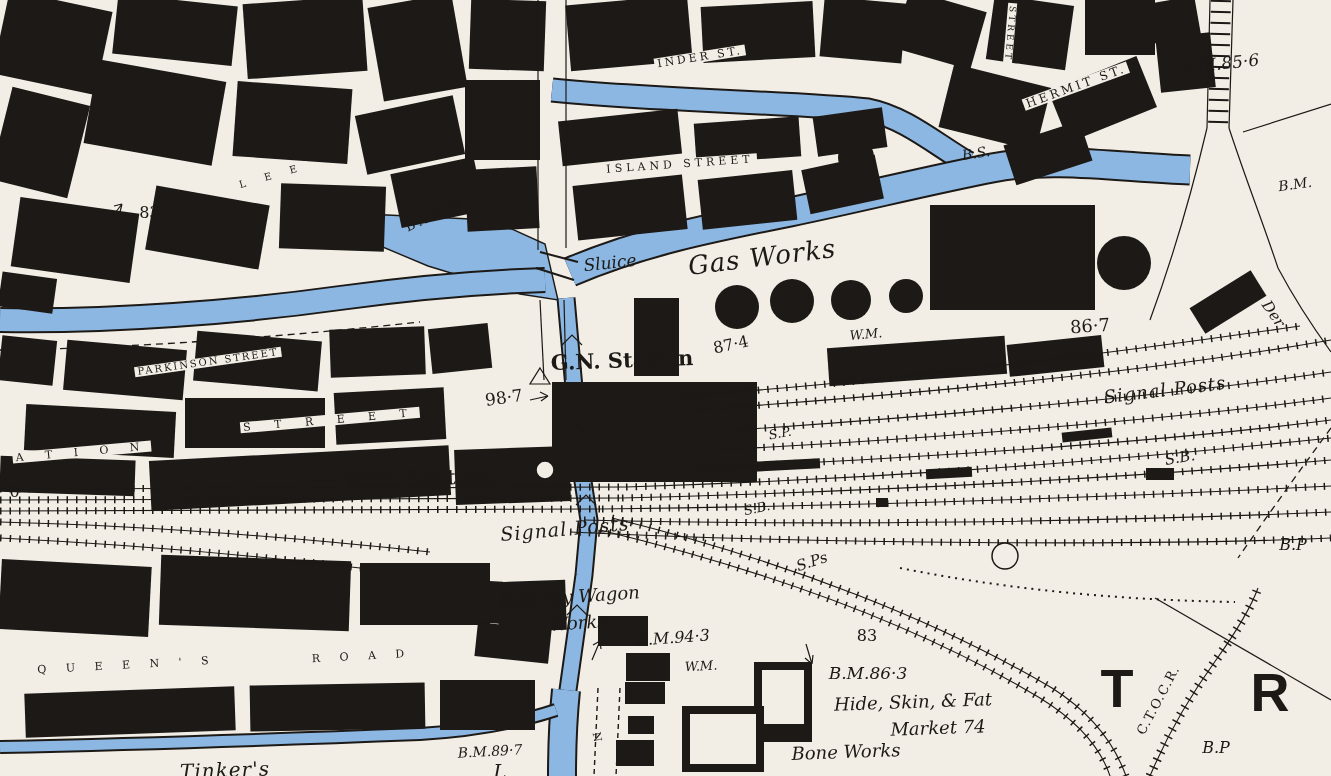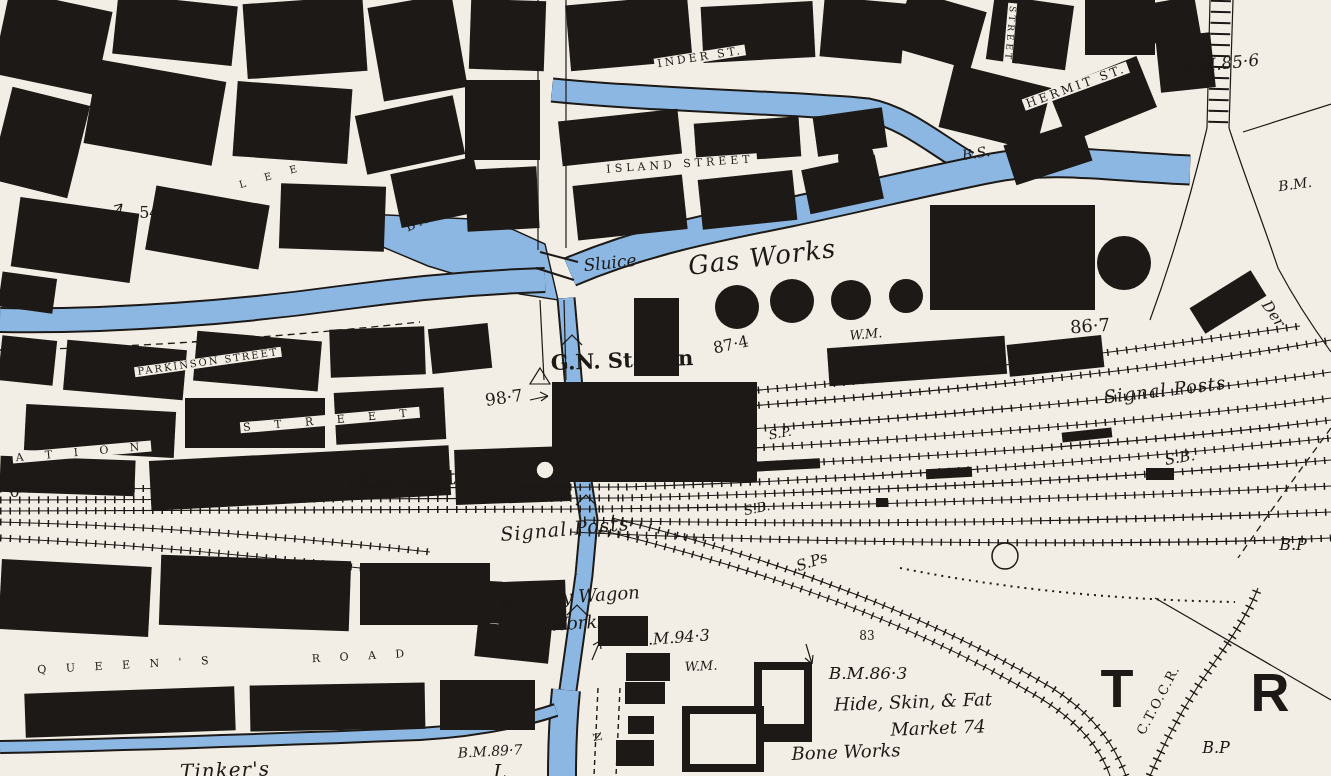--- a/index.html
+++ b/index.html
@@ -236,21 +236,21 @@
   </svg>
 
   <div style="position:absolute;left:0;top:0;width:100%;height:100%;">
       <span class="lbl street" style="left: 700px; top: 57px; font-size: 11px; letter-spacing: 3px; transform: translate(-50%, -50%) rotate(-9deg);">INDER ST.</span>
       <span class="lbl street" style="left: 1010px; top: 34px; font-size: 9px; letter-spacing: 3px; transform: translate(-50%, -50%) rotate(95deg);">STREET</span>
       <span class="lbl street" style="left: 1076px; top: 86px; font-size: 12px; letter-spacing: 3px; transform: translate(-50%, -50%) rotate(-20deg);">HERMIT ST.</span>
       <span class="lbl italic" style="left: 1220px; top: 64px; font-size: 17px; transform: translate(-50%, -50%) rotate(-6deg);">B.M.85·6</span>
       <span class="lbl italic" style="left: 1295px; top: 184px; font-size: 14px; transform: translate(-50%, -50%) rotate(-8deg);">B.M.</span>
       <span class="lbl street" style="left: 680px; top: 164px; font-size: 11px; letter-spacing: 4px; transform: translate(-50%, -50%) rotate(-4deg);">ISLAND STREET</span>
       <span class="lbl streetw" style="left: 435px; top: 214px; font-size: 13px; letter-spacing: 4px; transform: translate(-50%, -50%) rotate(-25deg);">BASIN</span>
-      <span class="lbl spot" style="left: 157px; top: 213px; font-size: 16px; transform: translate(-50%, -50%) rotate(0deg);">54·5</span>
+      <span class="lbl spot" style="left: 157px; top: 213px; font-size: 16px; transform: translate(-50%, -50%) rotate(0deg);">83·5</span>
       <span class="lbl street" style="left: 272px; top: 176px; font-size: 10px; letter-spacing: 8px; transform: translate(-50%, -50%) rotate(-16deg);">L E E</span>
       <span class="lbl italic" style="left: 610px; top: 263px; font-size: 17px; transform: translate(-50%, -50%) rotate(-6deg);">Sluice</span>
       <span class="lbl italic" style="left: 762px; top: 257px; font-size: 26px; letter-spacing: 1px; transform: translate(-50%, -50%) rotate(-7deg);">Gas Works</span>
       <span class="lbl italic" style="left: 976px; top: 153px; font-size: 14px; transform: translate(-50%, -50%) rotate(-8deg);">B.S.</span>
       <span class="lbl italic" style="left: 866px; top: 334px; font-size: 13px; transform: translate(-50%, -50%) rotate(-5deg);">W.M.</span>
       <span class="lbl spot" style="left: 731px; top: 345px; font-size: 16px; transform: translate(-50%, -50%) rotate(-12deg);">87·4</span>
       <span class="lbl spot" style="left: 1090px; top: 326px; font-size: 18px; transform: translate(-50%, -50%) rotate(-4deg);">86·7</span>
       <span class="lbl italic" style="left: 1165px; top: 390px; font-size: 18px; letter-spacing: 1px; transform: translate(-50%, -50%) rotate(-7deg);">Signal Posts</span>
       <span class="lbl italic" style="left: 780px; top: 433px; font-size: 13px; transform: translate(-50%, -50%) rotate(-10deg);">S.P.</span>
       <span class="lbl italic" style="left: 1180px; top: 458px; font-size: 15px; transform: translate(-50%, -50%) rotate(-10deg);">S.B.</span>
@@ -261,21 +261,21 @@
       <span class="lbl street" style="left: 330px; top: 420px; font-size: 11px; letter-spacing: 10px; transform: translate(-50%, -50%) rotate(-5deg);">S T R E E T</span>
       <span class="lbl spot" style="left: 12px; top: 492px; font-size: 16px; transform: translate(-50%, -50%) rotate(0deg);">·0</span>
       <span class="lbl bold" style="left: 420px; top: 478px; font-size: 21px; transform: translate(-50%, -50%) rotate(-2deg);">Mid. Station</span>
       <span class="lbl italic" style="left: 565px; top: 529px; font-size: 19px; letter-spacing: 1px; transform: translate(-50%, -50%) rotate(-5deg);">Signal Posts</span>
       <span class="lbl italic" style="left: 757px; top: 508px; font-size: 13px; transform: translate(-50%, -50%) rotate(-12deg);">S.B.</span>
       <span class="lbl italic" style="left: 812px; top: 562px; font-size: 15px; transform: translate(-50%, -50%) rotate(-18deg);">S.Ps</span>
       <span class="lbl italic" style="left: 570px; top: 597px; font-size: 18px; transform: translate(-50%, -50%) rotate(-4deg);">Railway Wagon</span>
       <span class="lbl italic" style="left: 578px; top: 623px; font-size: 18px; transform: translate(-50%, -50%) rotate(-4deg);">Works</span>
       <span class="lbl italic" style="left: 673px; top: 638px; font-size: 16px; transform: translate(-50%, -50%) rotate(-4deg);">B.M.94·3</span>
       <span class="lbl italic" style="left: 701px; top: 666px; font-size: 13px; transform: translate(-50%, -50%) rotate(-3deg);">W.M.</span>
-      <span class="lbl spot" style="left: 867px; top: 636px; font-size: 12px; transform: translate(-50%, -50%) rotate(0deg);">83</span>
+      <span class="lbl spot" style="left: 867px; top: 636px; font-size: 16px; transform: translate(-50%, -50%) rotate(0deg);">83</span>
       <span class="lbl italic" style="left: 868px; top: 673px; font-size: 17px; transform: translate(-50%, -50%) rotate(0deg);">B.M.86·3</span>
       <span class="lbl italic" style="left: 913px; top: 702px; font-size: 18px; transform: translate(-50%, -50%) rotate(-2deg);">Hide, Skin, &amp; Fat</span>
       <span class="lbl italic" style="left: 938px; top: 728px; font-size: 18px; transform: translate(-50%, -50%) rotate(-2deg);">Market 74</span>
       <span class="lbl italic" style="left: 846px; top: 752px; font-size: 18px; transform: translate(-50%, -50%) rotate(-2deg);">Bone Works</span>
       <span class="lbl italic" style="left: 490px; top: 751px; font-size: 14px; transform: translate(-50%, -50%) rotate(-3deg);">B.M.89·7</span>
       <span class="lbl italic" style="left: 225px; top: 770px; font-size: 20px; letter-spacing: 1px; transform: translate(-50%, -50%) rotate(-2deg);">Tinker's</span>
       <span class="lbl italic" style="left: 500px; top: 772px; font-size: 20px; transform: translate(-50%, -50%) rotate(0deg);">L</span>
       <span class="lbl street" style="left: 127px; top: 665px; font-size: 11px; letter-spacing: 8px; transform: translate(-50%, -50%) rotate(-3deg);">Q U E E N ' S</span>
       <span class="lbl street" style="left: 362px; top: 656px; font-size: 11px; letter-spacing: 8px; transform: translate(-50%, -50%) rotate(-3deg);">R O A D</span>
       <span class="lbl spot" style="left: 1158px; top: 700px; font-size: 13px; letter-spacing: 1px; transform: translate(-50%, -50%) rotate(-62deg);">C.T.O.C.R.</span>

